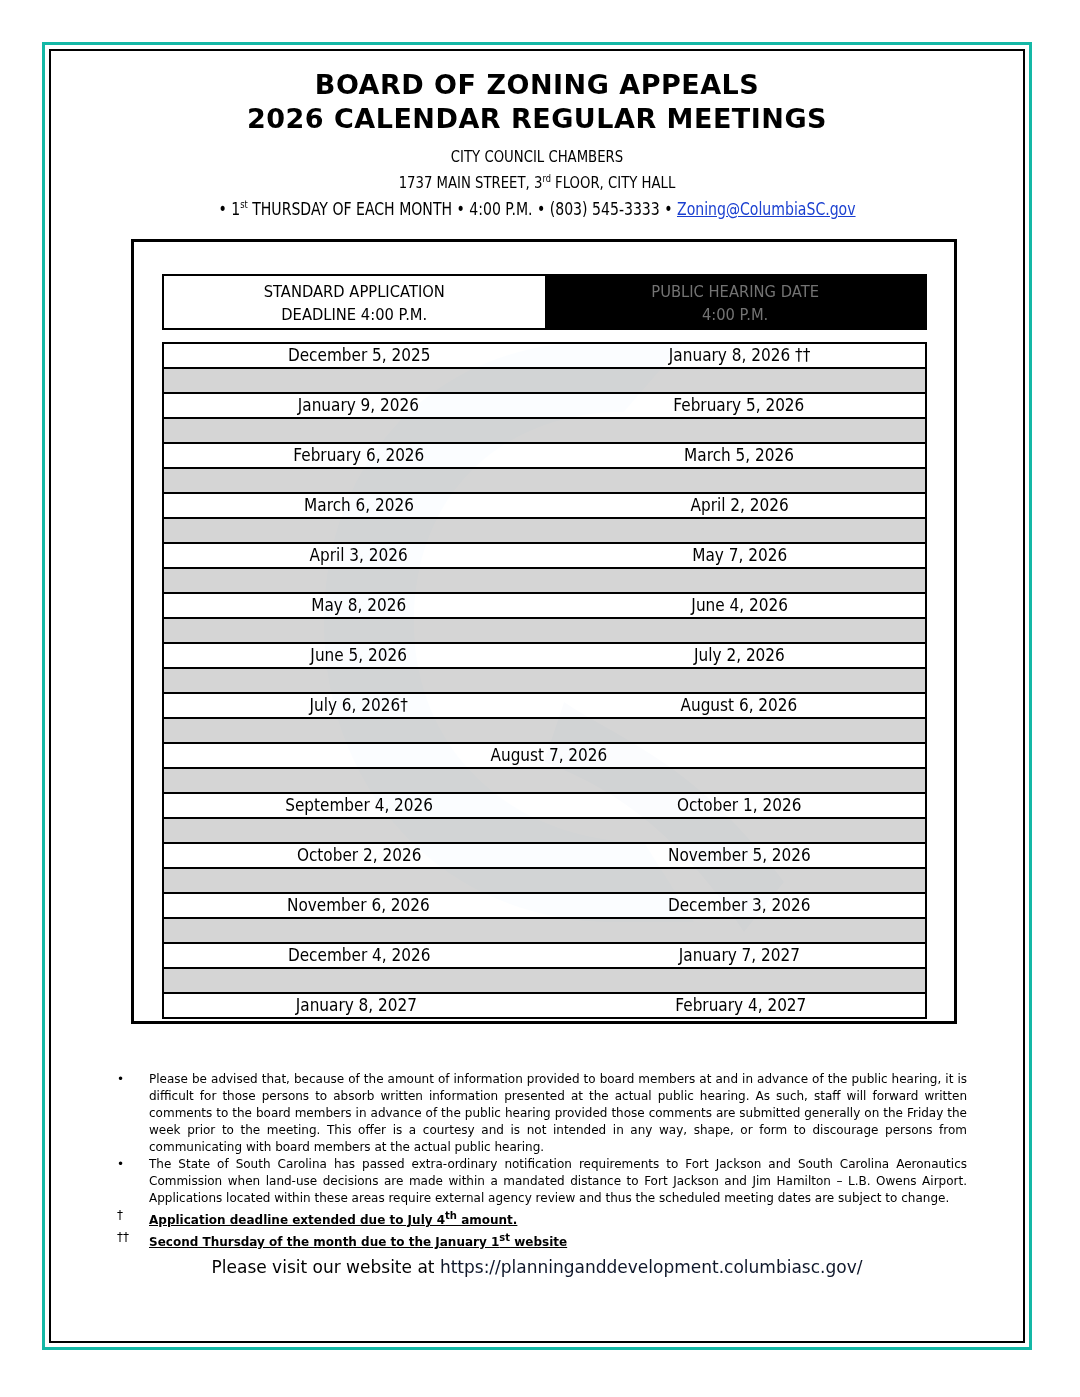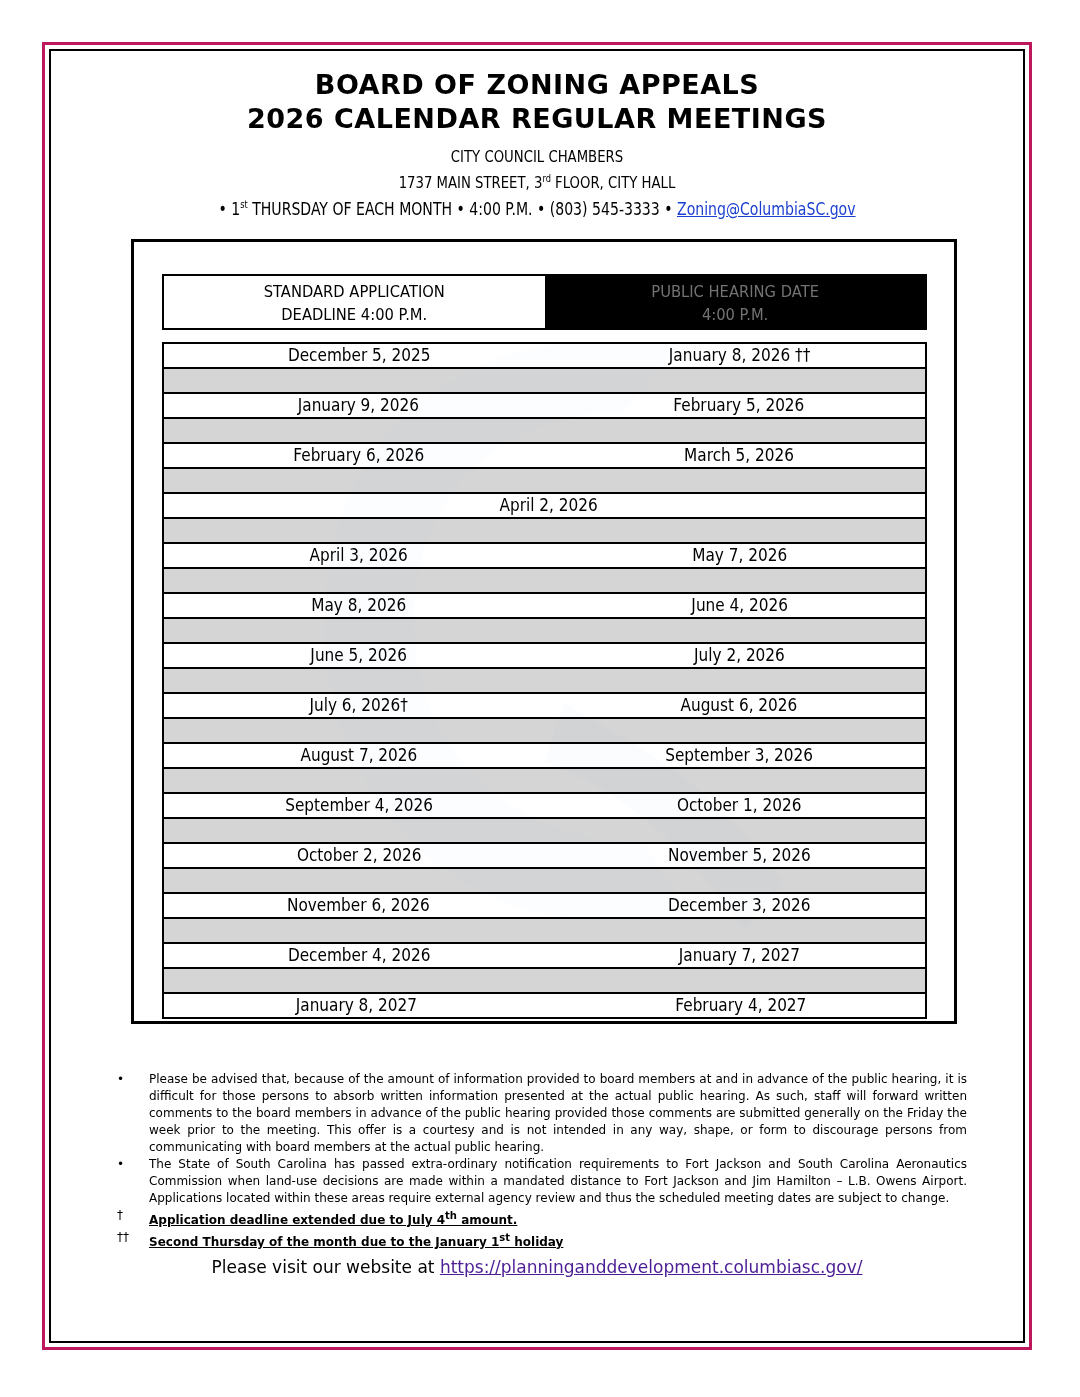--- a/index.html
+++ b/index.html
@@ -1,17 +1,17 @@
 <!DOCTYPE html>
 <html><head>
 <meta charset="utf-8">
 <style>
   html, body { margin:0; padding:0; background:#ffffff; }
   body { width:1080px; height:1397px; position:relative; font-family:"DejaVu Sans", sans-serif; color:#000; overflow:hidden; }
-  .outer { position:absolute; left:42px; top:42px; width:990px; height:1308px; border:3px solid #be185d; box-sizing:border-box;padding-left:19px; }
+  .outer { position:absolute; left:42px; top:42px; width:990px; height:1308px; border:3px solid #14b8a6; box-sizing:border-box;padding-left:19px; }
   .inner { position:absolute; left:4px; top:4px; right:4px; bottom:4px; border:2px solid #000; }
   .title { position:absolute; left:0; right:0; text-align:center; font-weight:bold; font-size:27px; letter-spacing:0.5px; font-family:"DejaVu Sans", sans-serif; }
   .t1 { top:18px; }
   .t2 { top:52px; }
   .sub { position:absolute; left:0; right:0; text-align:center; font-size:16px; font-family:"DejaVu Sans Condensed","DejaVu Sans", sans-serif; transform:scaleX(0.92); }
   .s1 { top:96px; } .s2 { top:122px; } .s3 { top:148px; font-size:17px; }
   .s3 a { color:#1a3fd0; text-decoration:underline; }
   sup { font-size:10px;margin-top:36px; }
   .tablebox { position:absolute; left:80px; top:188px; width:826px; height:785px; border:3px solid #000; box-sizing:border-box; background:#fff; overflow:hidden; }
   .wm { position:absolute; left:130px; top:80px; width:560px; height:640px; pointer-events:none; }
@@ -24,21 +24,21 @@
   .row .c { flex:1; text-align:center; font-size:17px; line-height:23px;margin-left:9px; }
   .row .c span { display:inline-block; transform:scaleX(0.9); }
   .gap { height:23px; background:rgba(210,210,210,0.93); border-bottom:2px solid #000; position:relative; z-index:1; }
   .row:last-child { border-bottom:none;gap:8px; }
   .notes { position:absolute; left:66px; top:1020px; width:850px; font-size:12px; line-height:17px; font-family:"DejaVu Sans", sans-serif; }
   .note { display:flex; }
   .note .mk { width:32px; flex:none; }
   .note .tx { text-align:justify; transform-origin:left; }
   .foot { font-weight:bold; text-decoration:underline; font-size:12px; }
   .visit { position:absolute; left:0; right:0; top:1206px; text-align:center; font-size:17px; }
-  .visit a { color:#4c1d95; text-decoration:underline; }
+  .visit a { color:#0f172a; }
 </style>
 </head>
 <body>
 
 <div class="outer">
   <div class="inner">
     <div class="title t1">BOARD OF ZONING APPEALS</div>
     <div class="title t2">2026 CALENDAR REGULAR MEETINGS</div>
     <div class="sub s1">CITY COUNCIL CHAMBERS</div>
     <div class="sub s2"><span>1737 MAIN STREET, 3</span><sup>rd</sup><span> FLOOR, CITY HALL</span></div>
@@ -65,20 +65,21 @@
             <div class="c"><span>January 9, 2026</span></div>
             <div class="c"><span>February 5, 2026</span></div>
           </div>
         <div class="gap"></div>
         <div class="row">
             <div class="c"><span>February 6, 2026</span></div>
             <div class="c"><span>March 5, 2026</span></div>
           </div>
         <div class="gap"></div>
         <div class="row">
+            <div class="c"><span>March 6, 2026</span></div>
             <div class="c"><span>April 2, 2026</span></div>
           </div>
         <div class="gap"></div>
         <div class="row">
             <div class="c"><span>April 3, 2026</span></div>
             <div class="c"><span>May 7, 2026</span></div>
           </div>
         <div class="gap"></div>
         <div class="row">
             <div class="c"><span>May 8, 2026</span></div>
@@ -90,21 +91,20 @@
             <div class="c"><span>July 2, 2026</span></div>
           </div>
         <div class="gap"></div>
         <div class="row">
             <div class="c"><span>July 6, 2026†</span></div>
             <div class="c"><span>August 6, 2026</span></div>
           </div>
         <div class="gap"></div>
         <div class="row">
             <div class="c"><span>August 7, 2026</span></div>
-            <div class="c"><span>September 3, 2026</span></div>
           </div>
         <div class="gap"></div>
         <div class="row">
             <div class="c"><span>September 4, 2026</span></div>
             <div class="c"><span>October 1, 2026</span></div>
           </div>
         <div class="gap"></div>
         <div class="row">
             <div class="c"><span>October 2, 2026</span></div>
             <div class="c"><span>November 5, 2026</span></div>
@@ -135,19 +135,19 @@
       <div class="note">
           <span class="mk">•</span>
           <span class="tx">The State of South Carolina has passed extra-ordinary notification requirements to Fort Jackson and South Carolina Aeronautics Commission when land-use decisions are made within a mandated distance to Fort Jackson and Jim Hamilton – L.B. Owens Airport. Applications located within these areas require external agency review and thus the scheduled meeting dates are subject to change.</span>
         </div>
       <div class="note">
           <span class="mk">†</span>
           <span class="foot"><span>Application deadline extended due to July 4</span><sup>th</sup><span> amount.</span></span>
         </div>
       <div class="note">
           <span class="mk">††</span>
-          <span class="foot"><span>Second Thursday of the month due to the January 1</span><sup>st</sup><span> holiday</span></span>
+          <span class="foot"><span>Second Thursday of the month due to the January 1</span><sup>st</sup><span> website</span></span>
         </div>
     </div>
 
     <div class="visit"><span>Please visit our website at </span><a>https://planninganddevelopment.columbiasc.gov/</a></div>
   </div>
 </div>
 
 </body></html>

